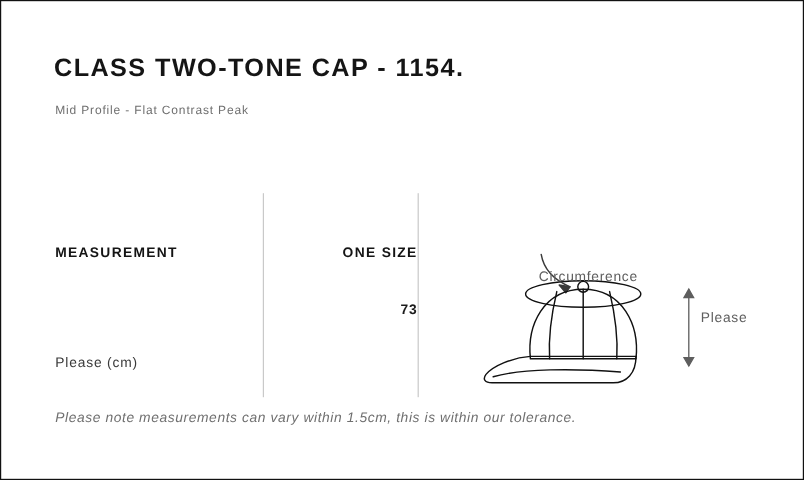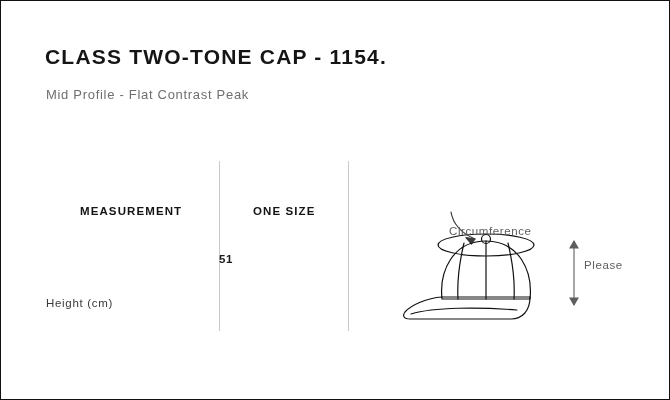--- a/index.html
+++ b/index.html
@@ -27,21 +27,21 @@
     font-size: 21px;
     font-weight: bold;
     letter-spacing: 1.2px;
     color: #151515;
     white-space: nowrap;
   }
   .subtitle {
     position: absolute;
     left: 45px;
     top: 86px;
-    font-size: 13px;
+    font-size: 10px;
     letter-spacing: 0.7px;
     color: #6f6f6f;
     white-space: nowrap;
   }
 
   
   .table-wrap {
     position: absolute;
     left: 44px;
     top: 160px;
@@ -74,32 +74,31 @@
     letter-spacing: 0.7px;
     color: #3a3a3a;
     white-space: nowrap;
   }
   .row .c-value {
     position: absolute;
     left: 174px;
     top: 0;
     width: 129px;
     line-height: 40px;
-    text-align: left;
+    text-align: right;
     font-size: 11.5px;
     letter-spacing: 0.7px;
     color: #3a3a3a;
   }
   .row.head .c-label,
   .row.head .c-value {
     font-weight: bold;
     font-size: 11.5px;
     letter-spacing: 1.1px;
     color: #141414;
-    margin-left: 34px;
   }
   .row.head { top: 30px; }
   .row.r1   { top: 78px; }
   .row.r2   { top: 122px; }
   .row.r1 .c-value, .row.r2 .c-value { font-weight: bold; color: #1b1b1b; }
 
   .note {
     position: absolute;
     left: 45px;
     top: 342px;
@@ -140,28 +139,29 @@
   <div class="table-wrap">
     <div class="vrule v1"></div>
     <div class="vrule v2"></div>
 
     <div class="row head">
       <div class="c-label">MEASUREMENT</div>
       <div class="c-value">ONE SIZE</div>
     </div>
 
     <div class="row r1">
-      <div class="c-value">51</div>
+      <div class="c-value">73</div>
     </div>
 
     <div class="row r2">
-      <div class="c-label">Height (cm)</div>
+      <div class="c-label">Please (cm)</div>
     </div>
   </div>
 
+  <div class="note">Please note measurements can vary within 1.5cm, this is within our tolerance.</div>
 
   <div class="diagram">
     <span class="diag-label circ">Circumference</span>
     <span class="diag-label height">Please</span>
 
     <svg width="250" height="150" viewBox="0 0 250 150">
       <g fill="none" stroke="#111111" stroke-width="1.2" stroke-linecap="round" stroke-linejoin="round">
 
         <ellipse cx="97" cy="66" rx="48" ry="11"></ellipse>
 

